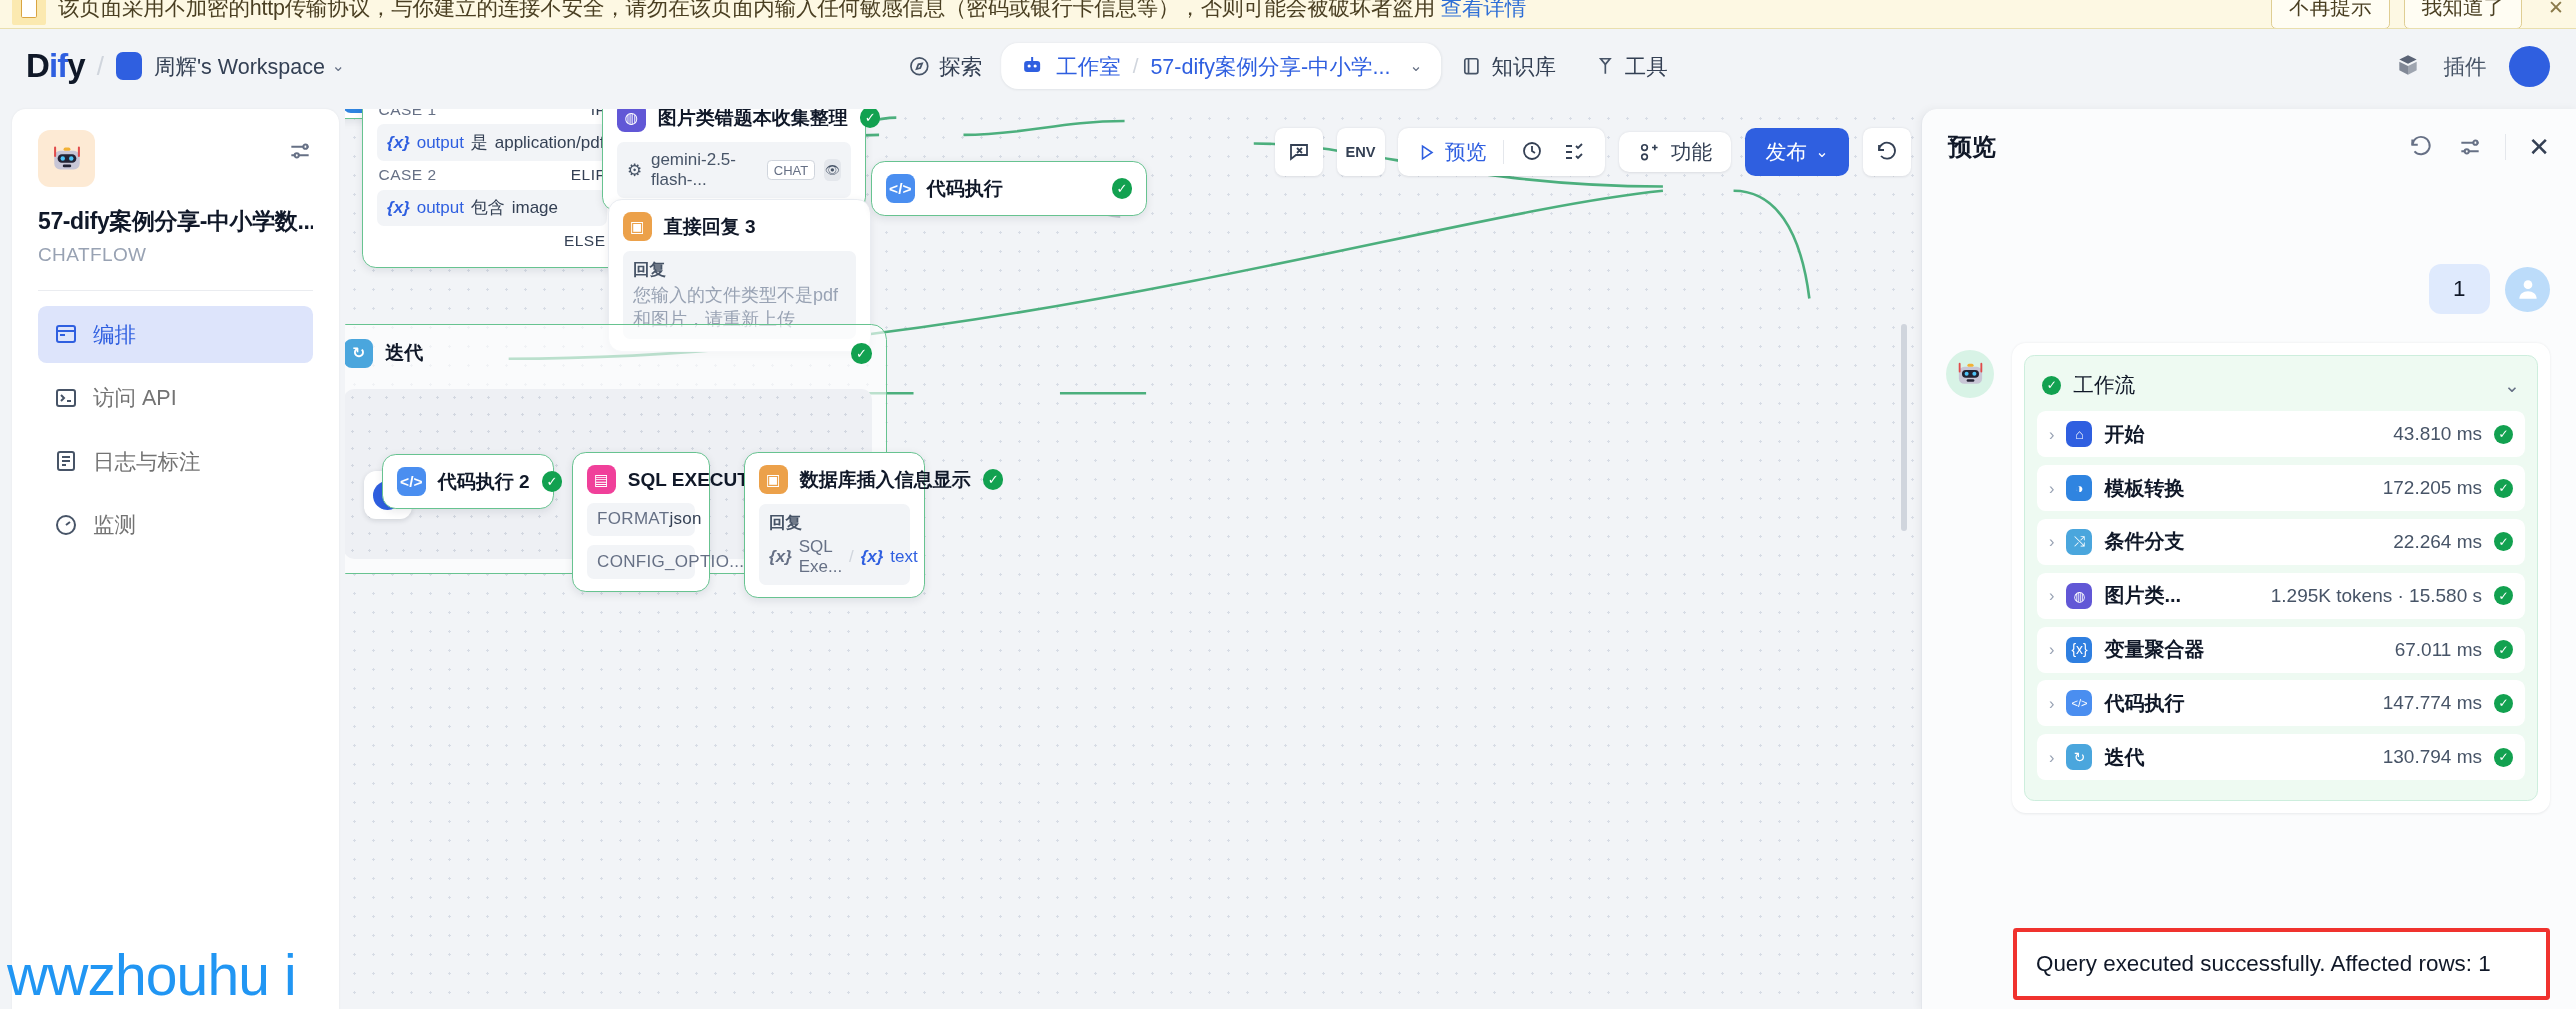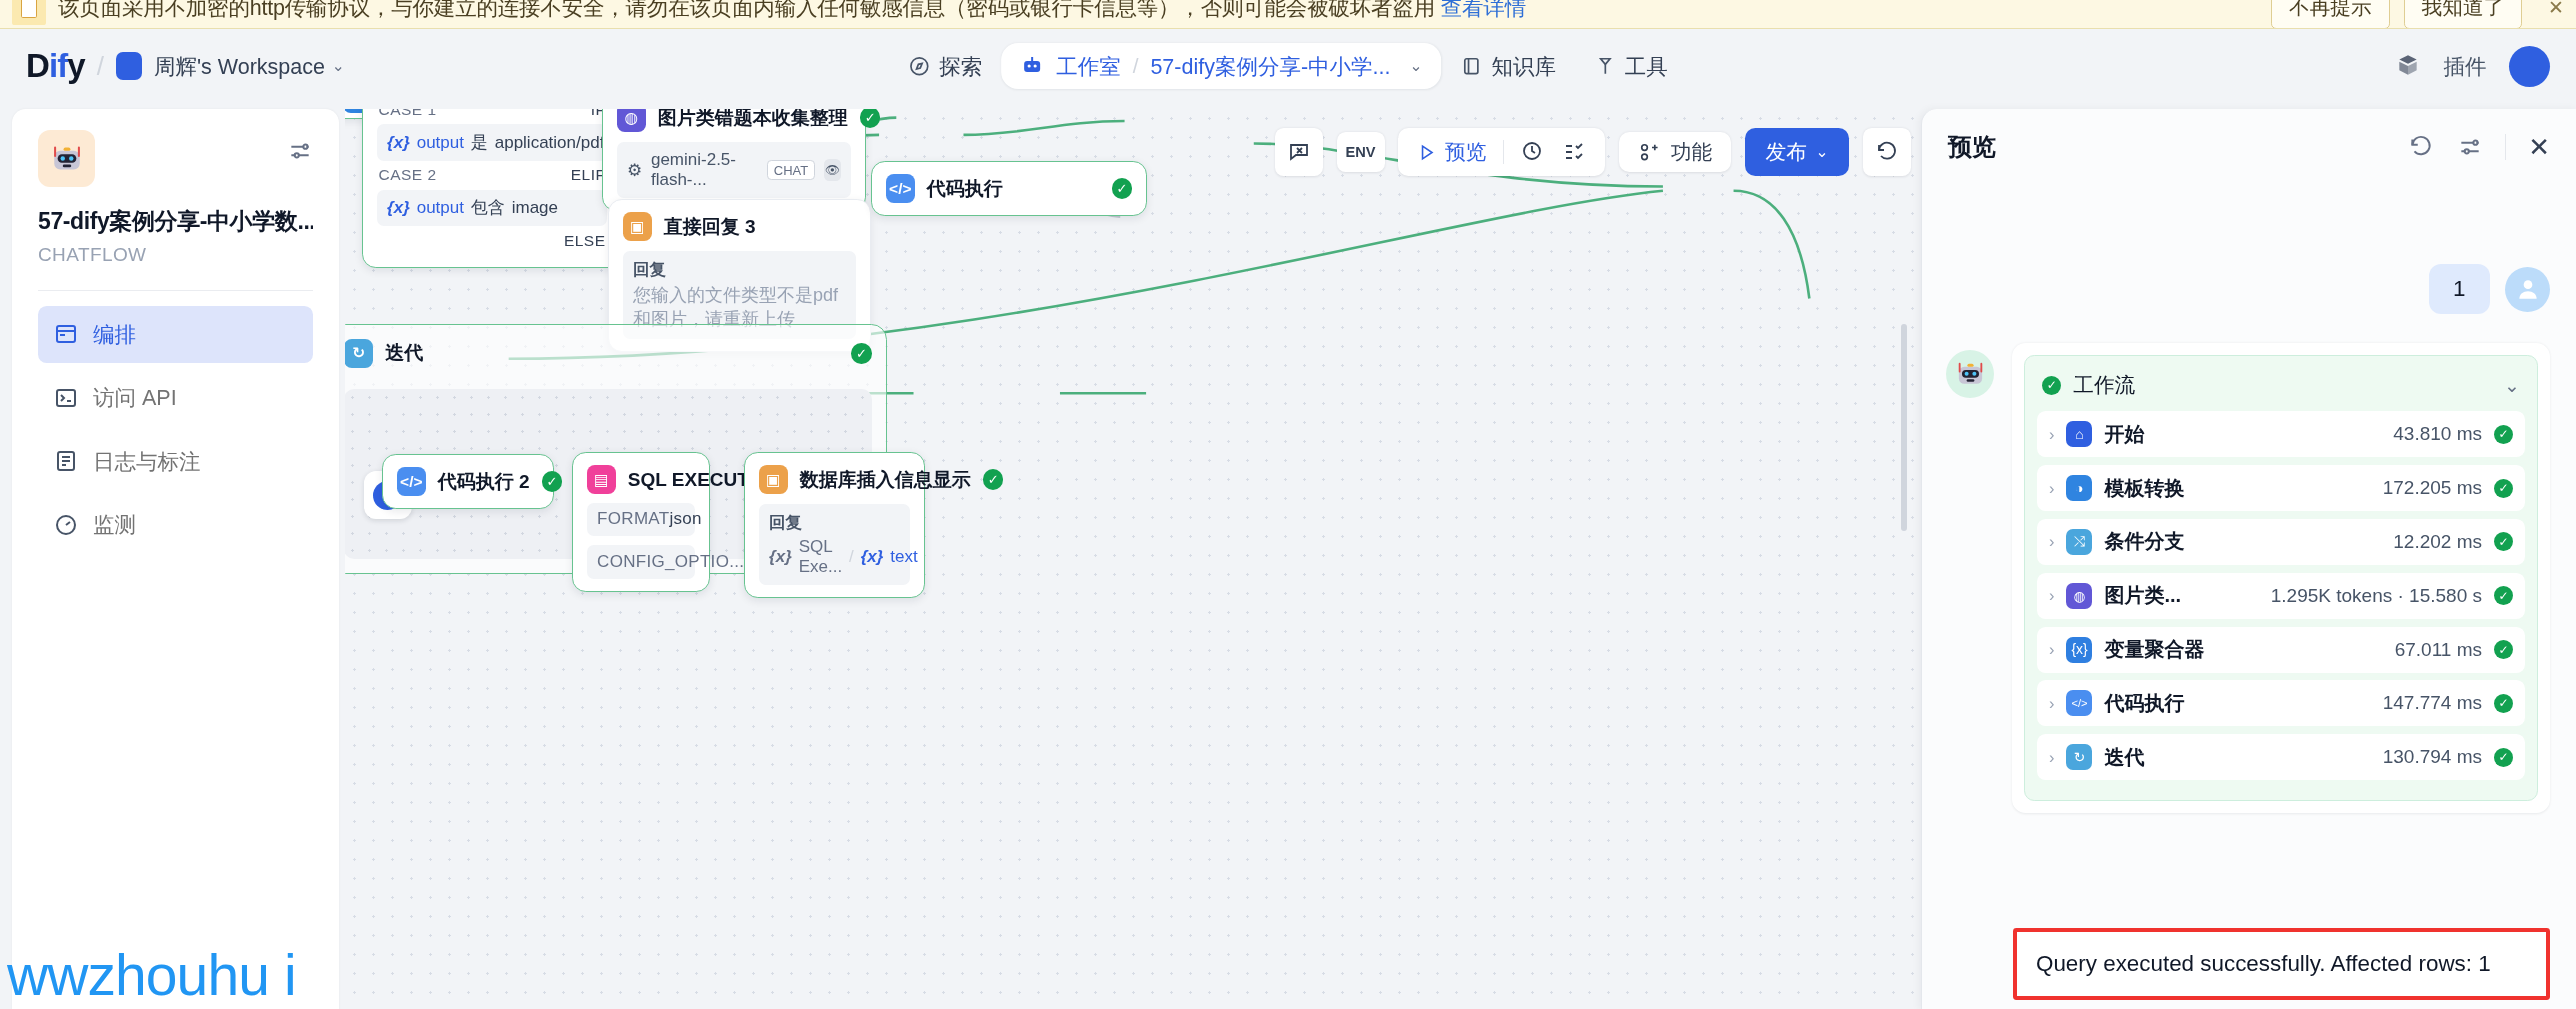--- a/index.html
+++ b/index.html
@@ -516,21 +516,21 @@
       </div>
     </div>
 
     <div style="position:absolute;right:665px;top:19px;display:flex;align-items:center;gap:13.8px;">
       <div style="background:#fff;border-radius:8.6px;width:48px;height:48px;display:flex;align-items:center;justify-content:center;box-shadow:0 0.9px 2.6px rgba(16,24,40,.1);">
         <svg width="24" height="24" viewBox="0 0 24 24" fill="none" stroke="#344054" stroke-width="1.8">
             <path d="M4 5h16v10H9l-5 4z"></path>
             <path d="M10 8l5 5M15 8l-5 5"></path>
           </svg>
       </div>
-      <div style="background:#fff;border-radius:8.6px;width:48px;height:40px;display:flex;align-items:center;justify-content:center;box-shadow:0 0.9px 2.6px rgba(16,24,40,.1);font-size:14.6px;font-weight:700;color:#344054;">ENV</div>
+      <div style="background:#fff;border-radius:8.6px;width:48px;height:48px;display:flex;align-items:center;justify-content:center;box-shadow:0 0.9px 2.6px rgba(16,24,40,.1);font-size:14.6px;font-weight:700;color:#344054;">ENV</div>
       <div style="background:#fff;border-radius:10.3px;height:48px;display:flex;align-items:center;gap:17px;padding:0 19px;box-shadow:0 0.9px 2.6px rgba(16,24,40,.1);">
         <span style="display:flex;align-items:center;gap:8.6px;color:#2f5fe0;font-size:20.7px;">
           <svg width="19" height="19" viewBox="0 0 24 24" fill="none" stroke="#2f5fe0" stroke-width="2">
               <path d="M7 4l12 8-12 8z"></path>
             </svg>
           <span>预览</span>
         </span>
         <span style="width:0.9px;height:24px;background:#e4e7ec;"></span>
         <svg width="24" height="24" viewBox="0 0 24 24" fill="none" stroke="#344054" stroke-width="1.8">
             <circle cx="11" cy="11" r="8"></circle>
@@ -622,21 +622,21 @@
           <span class="wf-arrow">›</span>
           <span class="wf-ico" style="background:#2f84e0;">◑</span>
           <span class="wf-name">模板转换</span>
           <span class="wf-time">172.205 ms</span>
           <span class="wf-ok">✓</span>
         </div>
         <div class="wf-row">
           <span class="wf-arrow">›</span>
           <span class="wf-ico" style="background:#4aa6dd;">⤭</span>
           <span class="wf-name">条件分支</span>
-          <span class="wf-time">12.202 ms</span>
+          <span class="wf-time">22.264 ms</span>
           <span class="wf-ok">✓</span>
         </div>
         <div class="wf-row">
           <span class="wf-arrow">›</span>
           <span class="wf-ico" style="background:#6157d6;">◍</span>
           <span class="wf-name">图片类...</span>
           <span class="wf-time">1.295K tokens · 15.580 s</span>
           <span class="wf-ok">✓</span>
         </div>
         <div class="wf-row">

